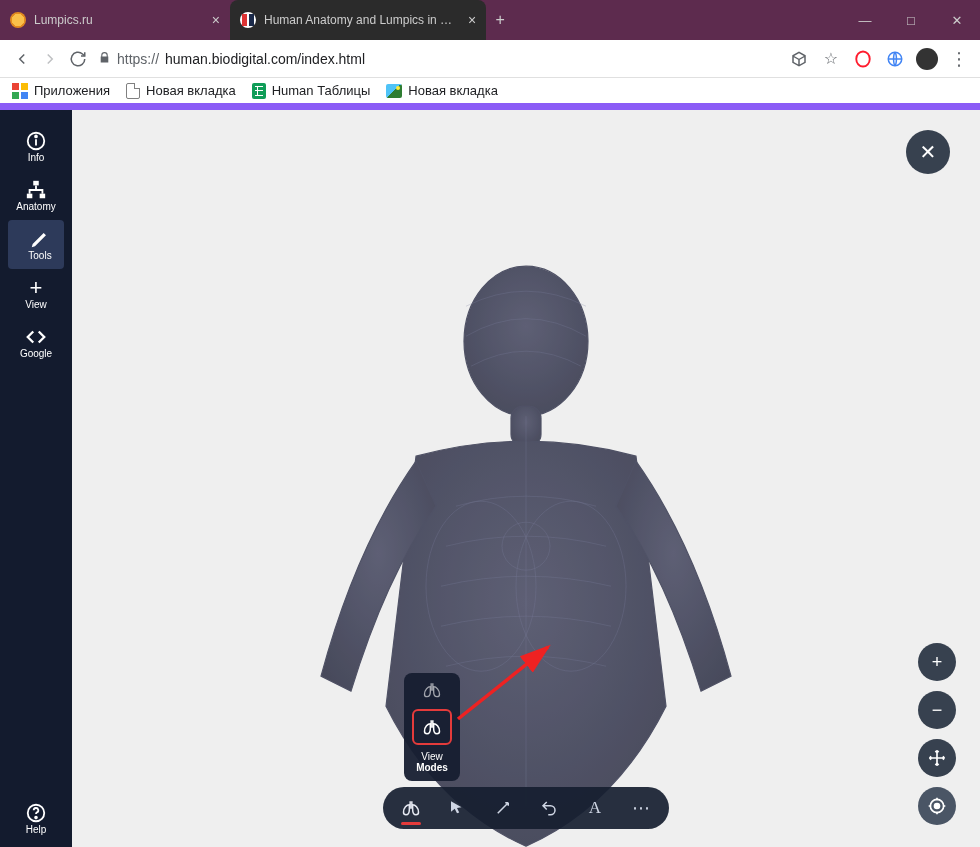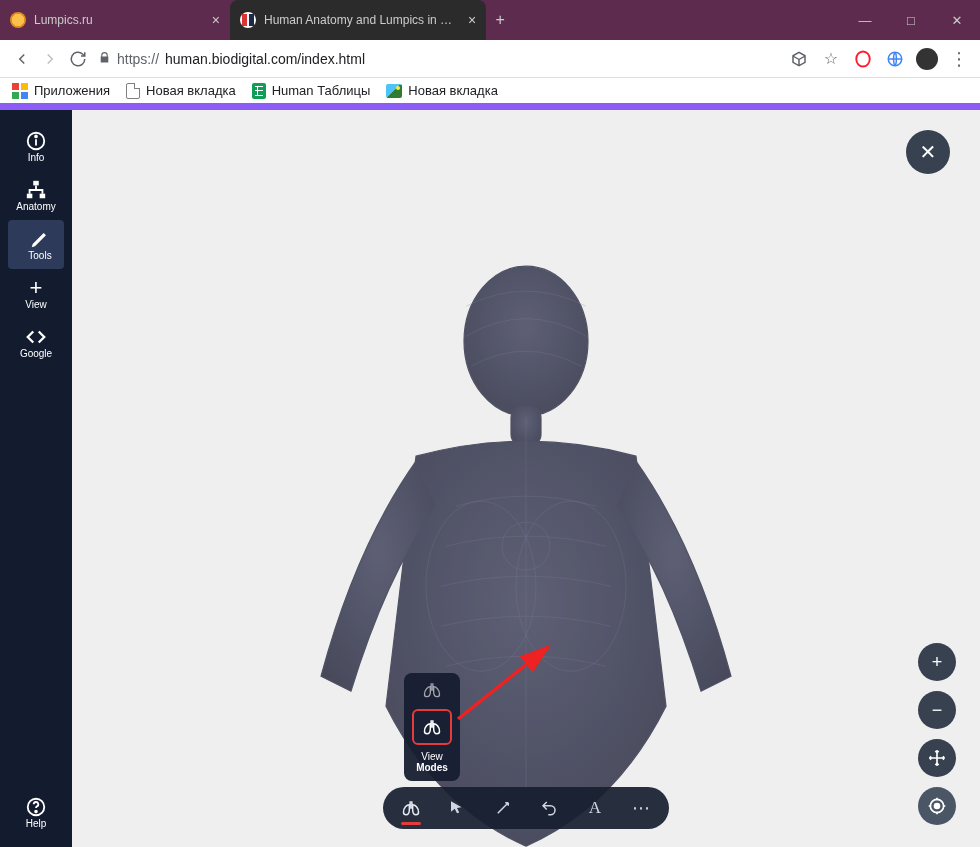--- a/index.html
+++ b/index.html
@@ -214,21 +214,21 @@
     </div>
     <div class="rail-item">
       <span class="glyph">
         <svg width="22" height="20" viewBox="0 0 24 24" fill="none" stroke="#fff" stroke-width="2.5">
             <path d="M9 6l-6 6 6 6M15 6l6 6-6 6"></path>
           </svg>
       </span>
       <span>Google</span>
     </div>
     <div class="rail-spacer"></div>
-    <div class="rail-item" style="margin-bottom:10px">
+    <div class="rail-item" style="margin-bottom:4px">
       <span class="glyph">
         <svg width="20" height="20" viewBox="0 0 24 24" fill="none" stroke="#fff" stroke-width="2">
             <circle cx="12" cy="12" r="9"></circle>
             <path d="M9.5 9a2.5 2.5 0 1 1 3.5 2.3c-.9.4-1 1-1 1.7"></path>
             <circle cx="12" cy="17" r="1" fill="#fff"></circle>
           </svg>
       </span>
       <span>Help</span>
     </div>
   </div>

